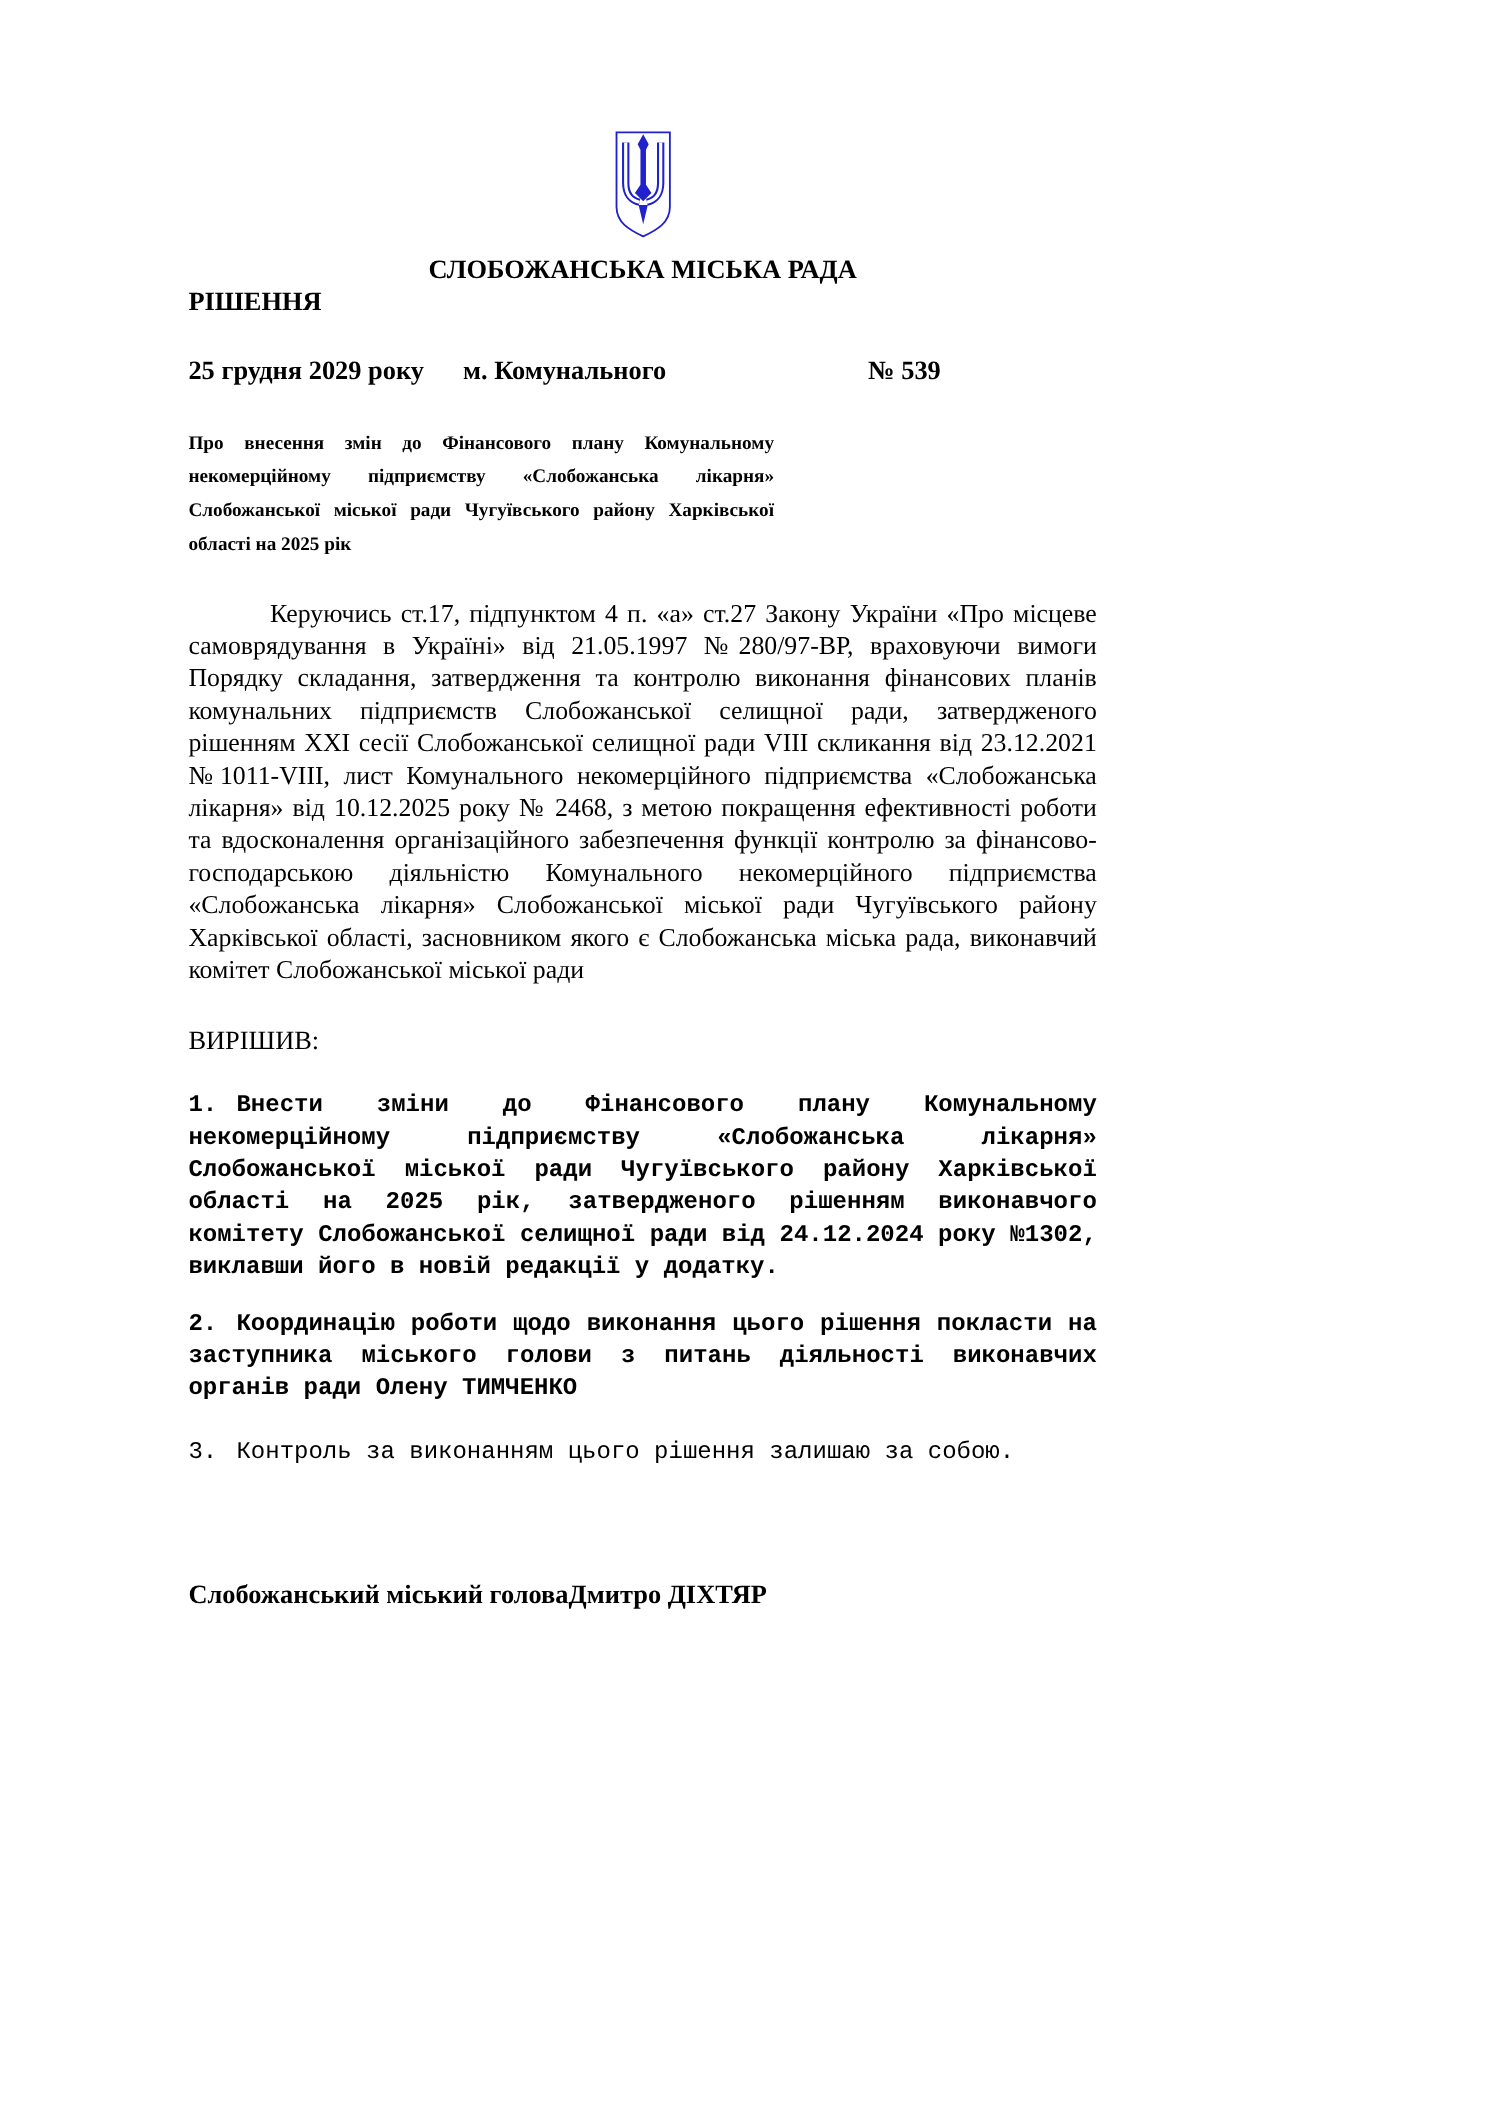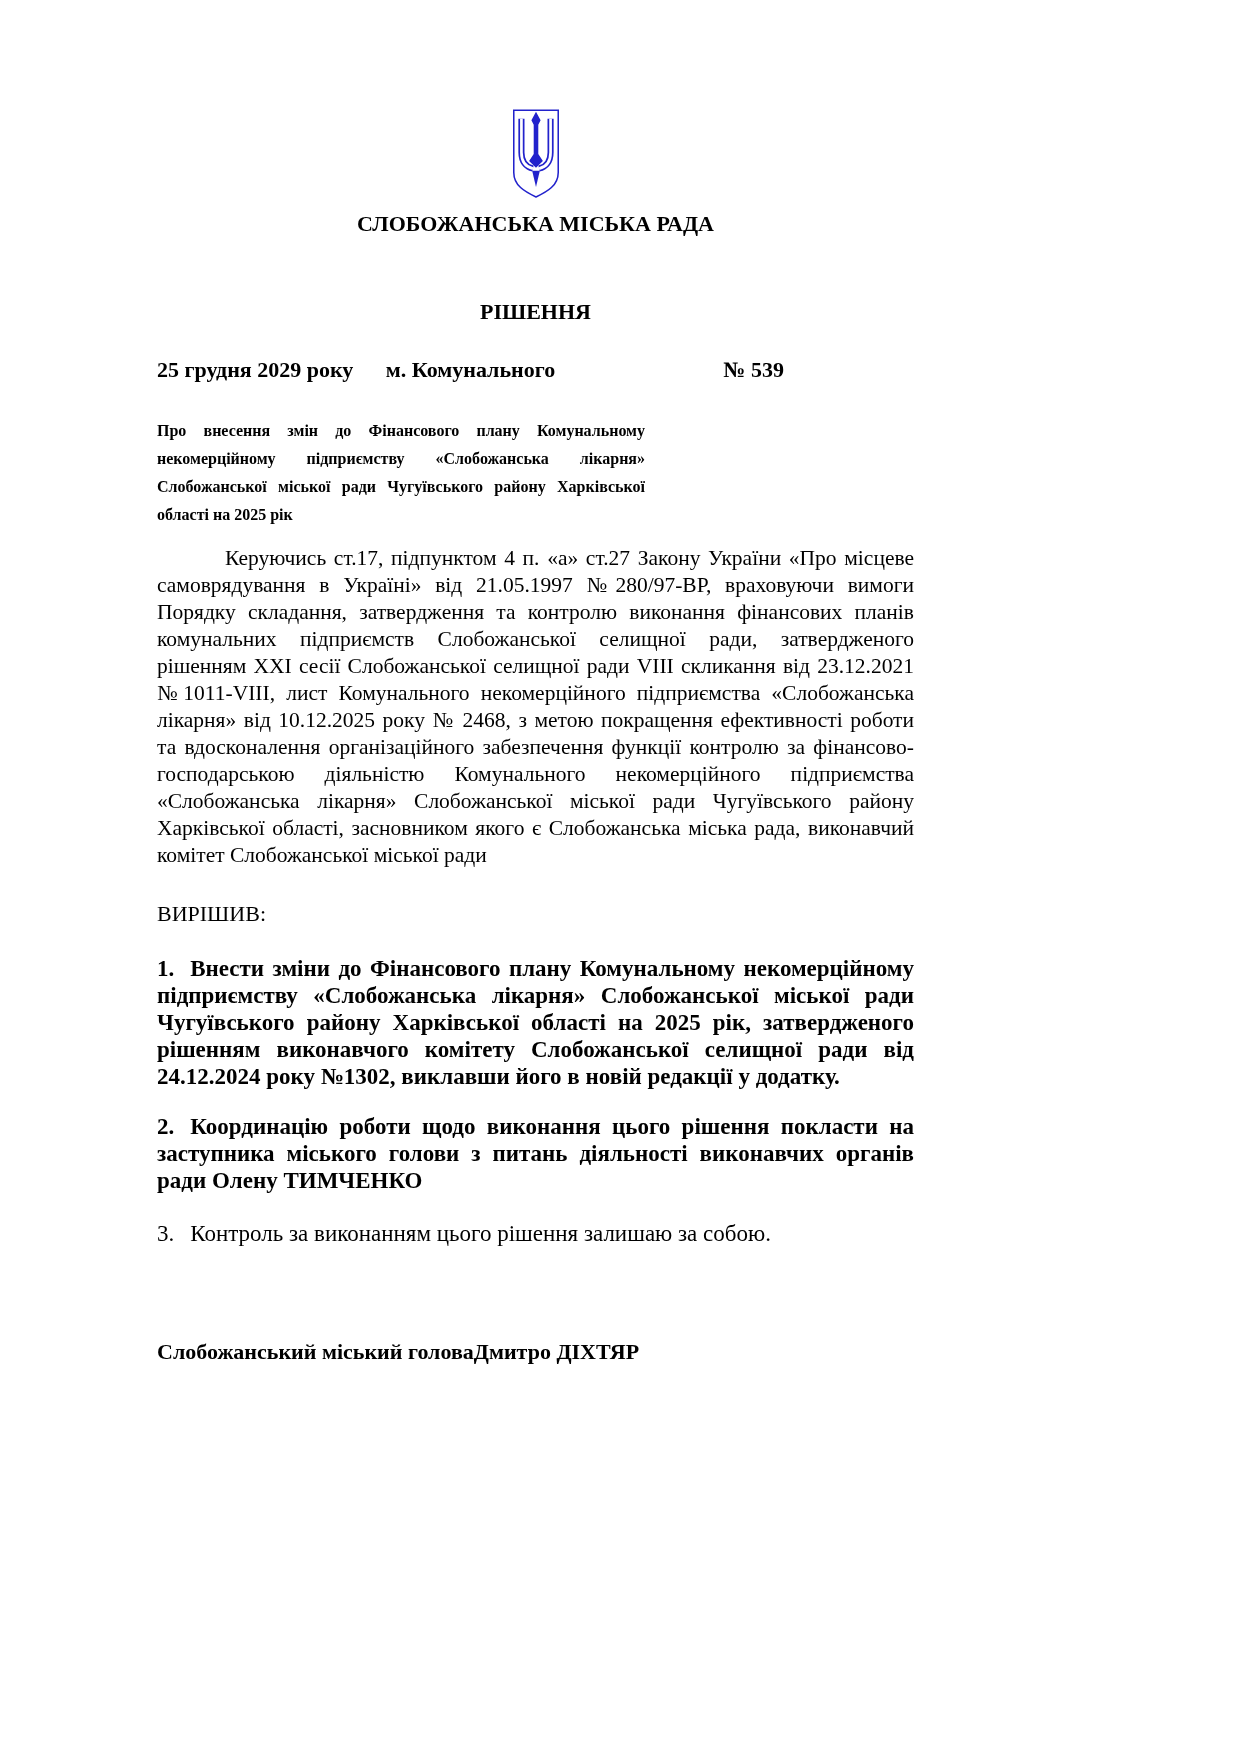--- a/index.html
+++ b/index.html
@@ -24,24 +24,23 @@
   }
   .emblem-svg { display: inline-block; }
   .org-name {
     text-align: center;
     font-weight: bold;
     font-size: 22px;
     line-height: 27px;
     margin-top: 6px;
   }
   .doc-type {
-    text-align: center;
+    text-align: left;
     font-weight: bold;
     font-size: 22px;
-    margin-top: 62px;
   }
   
   .meta-row {
     display: flex;
     margin-top: 32px;
     font-weight: bold;
     font-size: 22px;
   }
   .meta-row .cell { flex: 1 1 0; }
   .meta-cell-date { text-align: left; }
@@ -51,35 +50,36 @@
   .subject {
     width: 488px;
     margin-top: 34px;
     font-weight: bold;
     font-size: 16px;
     line-height: 28px;
     text-align: justify;
   }
   
   .preamble {
-    margin-top: 16px;
+    margin-top: 30px;
     font-size: 21.5px;
     line-height: 27px;
     text-align: justify;
     text-indent: 68px;
   }
   .resolved {
     margin-top: 32px;
     font-size: 22px;
   }
   
   .item {
-    font-size: 23px;
+    font-size: 20px;
     line-height: 27px;
     text-align: justify;
+    font-family: Liberation Mono, monospace;
   }
   .item-1 { margin-top: 28px; font-weight: bold; }
   .item-2 { margin-top: 14px; font-weight: bold; }
   .item-3 { margin-top: 26px; font-weight: normal; }
   .item-number { margin-right: 16px; }
   
   .signature-row {
     display: flex;
     justify-content: flex-start;
     margin-top: 92px;

